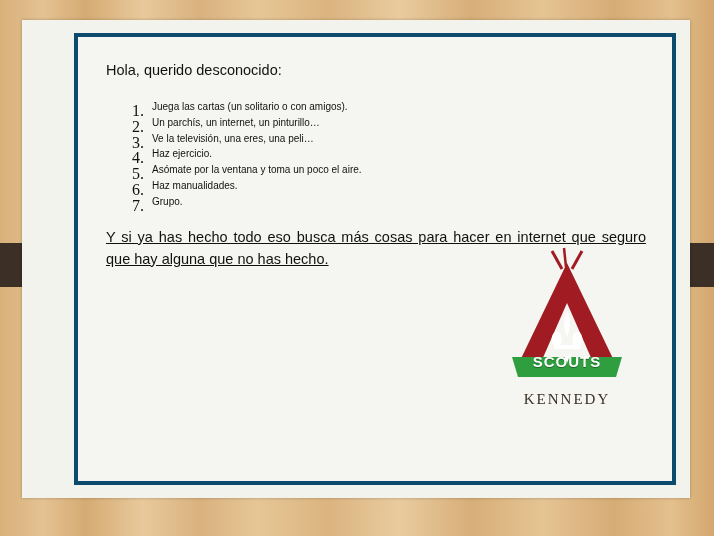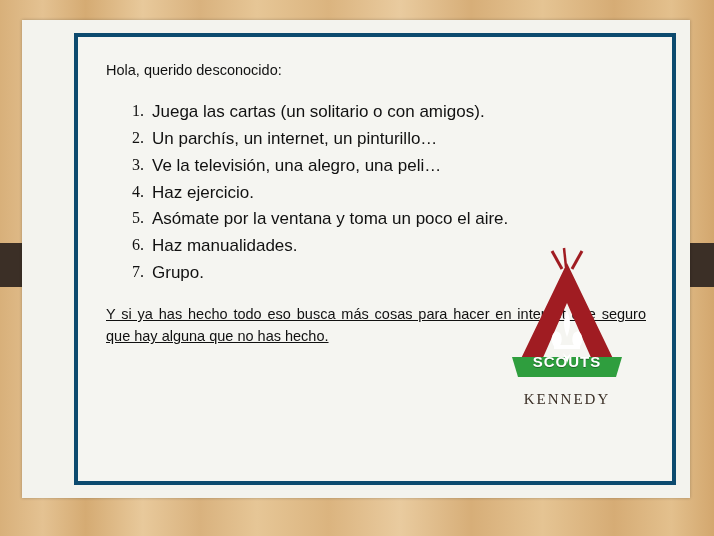--- a/index.html
+++ b/index.html
@@ -90,21 +90,21 @@
   }
 
   ol.tips {
     margin: 18px 0 14px 0;
     padding-left: 42px;
     list-style: none;
     counter-reset: tipnum;
   }
   ol.tips li {
     position: relative;
-    font-size: 17px;
+    font-size: 10px;
     line-height: 1.58;
     color: #111111;
     counter-increment: tipnum;
     padding-left: 4px;
   }
   ol.tips li::before {
     content: counter(tipnum) ".";
     position: absolute;
     left: -26px;
     top: -1px;
@@ -171,21 +171,21 @@
 
       <div class="content">
 
         <p class="para first">Hola, querido desconocido:</p>
 
 
 
         <ol class="tips">
           <li>Juega las cartas (un solitario o con amigos).</li>
           <li>Un parchís, un internet, un pinturillo…</li>
-          <li>Ve la televisión, una alegro, una peli…</li>
+          <li>Ve la televisión, una eres, una peli…</li>
           <li>Haz ejercicio.</li>
           <li>Asómate por la ventana y toma un poco el aire.</li>
           <li>Haz manualidades.</li>
           <li>Grupo.</li>
         </ol>
 
         <p class="closing">Y si ya has hecho todo eso busca más cosas para hacer en internet que seguro que hay alguna que no has hecho.</p>
       </div>
 
       <div class="logo">

